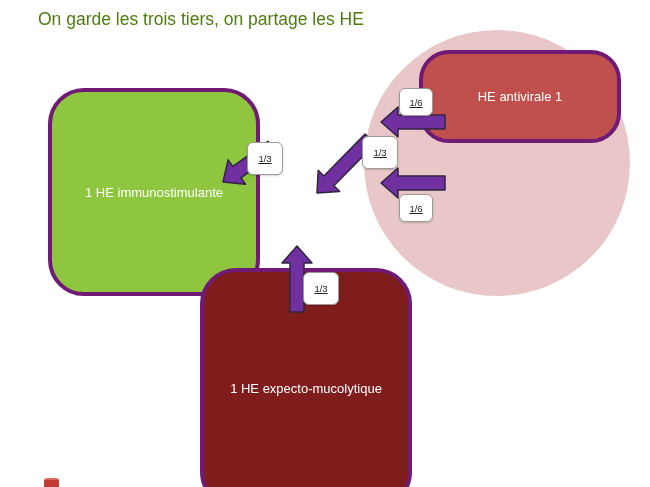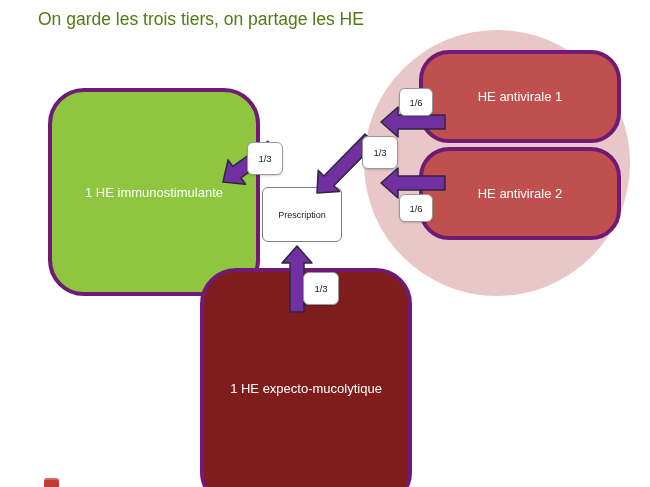--- a/index.html
+++ b/index.html
@@ -85,20 +85,21 @@
     position: absolute;
     background: #ffffff;
     border: 1px solid #9a9a9a;
     border-radius: 6px;
     color: #222222;
     font-size: 9.5px;
     display: flex;
     align-items: center;
     justify-content: center;
     box-shadow: 0 1px 2px rgba(0,0,0,0.18);
+    text-decoration: underline;
   }
   .frac-a { left: 247px; top: 142px; width: 34px; height: 31px; }
   .frac-b { left: 362px; top: 136px; width: 34px; height: 31px; }
   .frac-c { left: 399px; top: 88px;  width: 32px; height: 26px; }
   .frac-d { left: 399px; top: 194px; width: 32px; height: 26px; }
   .frac-e { left: 303px; top: 272px; width: 34px; height: 31px; }
   .bottom-artifact {
     position: absolute;
     left: 44px; top: 478px;
     width: 15px; height: 14px;
@@ -117,31 +118,25 @@
   <div class="group-circle"></div>
 
   <div class="node node-green">
     <span>1 HE immunostimulante</span>
   </div>
 
   <div class="node node-red1">
     <span>HE antivirale 1</span>
   </div>
 
-  <div class="node node-red2">
-    <span>HE antivirale 2</span>
-  </div>
 
   <div class="node node-blue">
     <span>1 HE expecto-mucolytique</span>
   </div>
 
-  <div class="node node-prescription">
-    <span>Prescription</span>
-  </div>
 
   <svg class="arrows-layer" viewBox="0 0 650 487" xmlns="http://www.w3.org/2000/svg">
     <polygon points="267.9,141.3 232.8,166.4 228.1,159.9 223,182 245.5,184.3 240.9,177.8 276.1,152.7"></polygon>
     <polygon points="365,134.1 323.9,176 318.2,170.4 317,193 339.6,191.4 333.9,185.8 375,143.9"></polygon>
     <polygon points="445,115 398,115 398,107 381,122 398,137 398,129 445,129"></polygon>
     <polygon points="445,176 398,176 398,168 381,183 398,198 398,190 445,190"></polygon>
     <polygon points="304,312 304,263 312,263 297,246 282,263 290,263 290,312"></polygon>
   </svg>
 
   <div class="fraction frac-a">1/3</div>

